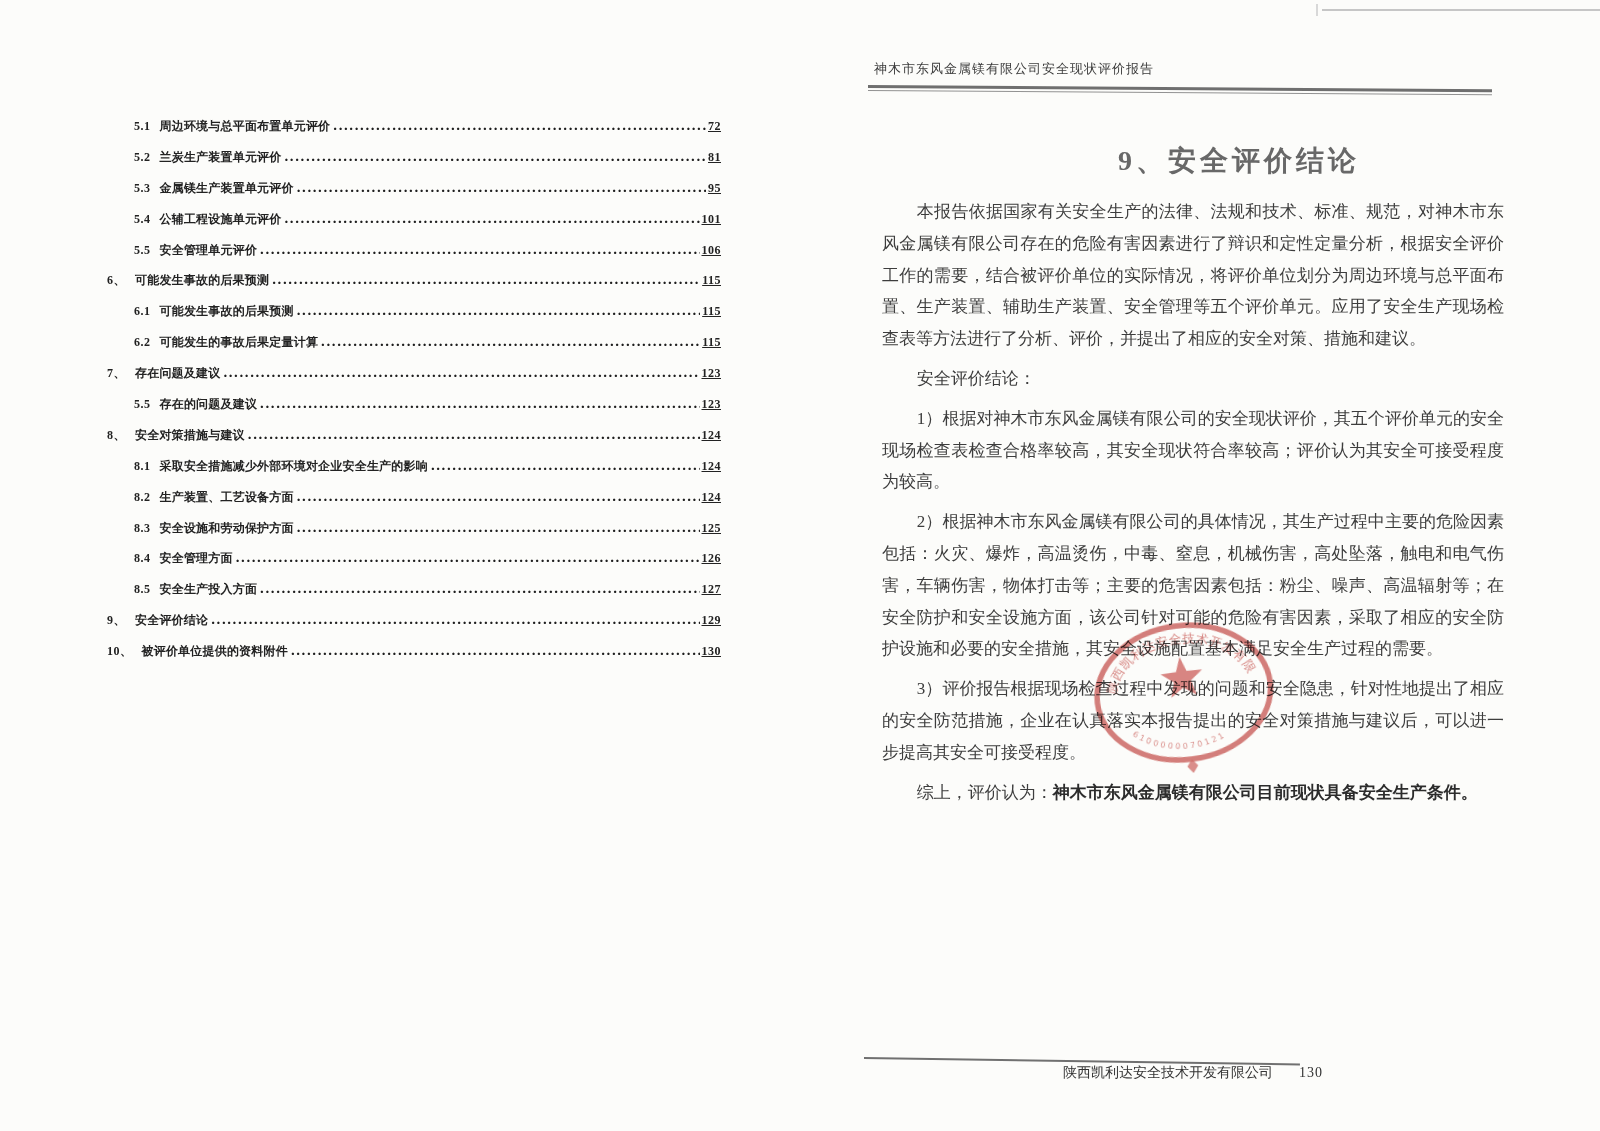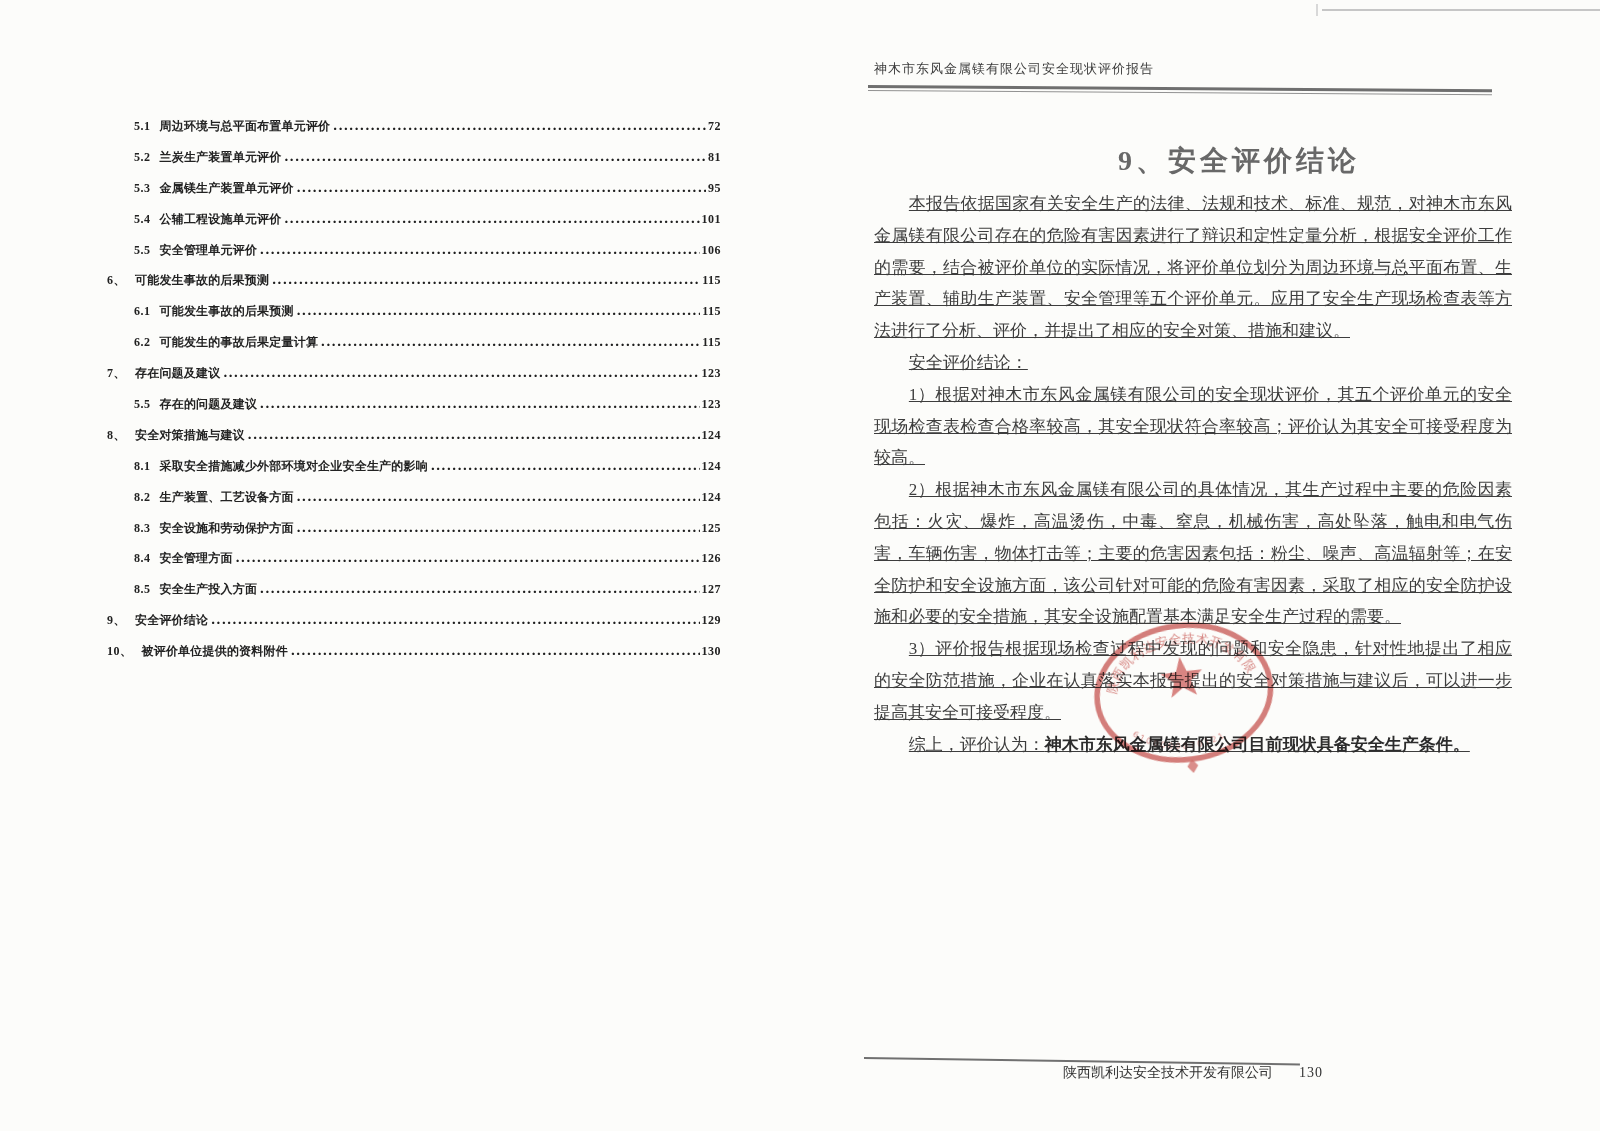--- a/index.html
+++ b/index.html
@@ -39,21 +39,21 @@
   .toc-num{margin-right:9px;letter-spacing:.5px;}
   .toc-title{letter-spacing:.2px;}
   .toc-leader{
     flex:1;overflow:hidden;height:30.9px;
     margin:0 2px 0 3px;
   }
   .toc-leader::after{
     content:"..................................................................................................................................................................................";
     letter-spacing:1.6px;font-size:15px;color:#1e1e1e;
   }
-  .toc-page{text-align:right;letter-spacing:.5px;}
+  .toc-page{text-align:right;letter-spacing:.5px;text-decoration:underline;}
   
   .running-header{
     position:absolute;left:874px;top:60px;width:638px;
     font-size:13px;color:#3c3c3c;letter-spacing:1px;
   }
   .header-rule{
     position:absolute;left:868px;top:85px;width:624px;height:2px;
     border-top:3.2px solid #6f6f6f;
     border-bottom:1.2px solid #929292;
     transform:rotate(.4deg);transform-origin:left center;
@@ -61,21 +61,21 @@
   .section-title{
     position:absolute;left:874px;top:126px;width:638px;margin:16px;
     text-align:center;transform:translateX(30px);
     font-size:28px;font-weight:bold;color:#686868;letter-spacing:4px;
   }
   .text-column{
     position:absolute;left:874px;top:188px;width:638px;
     font-size:17px;line-height:31.8px;color:#3d3d3d;
     text-align:justify;
   }
-  .text-column p{margin:0;text-indent:2.05em;text-decoration:underline;}
+  .text-column p{margin:8px;text-indent:2.05em;}
   .text-column p.para{text-align:justify;}
   .conclusion b{color:#2c2c2c;}
   
   .stamp{
     position:absolute;left:1092px;top:620px;width:194px;height:164px;
     overflow:visible;
     mix-blend-mode:multiply;
     opacity:.82;
     transform:rotate(-7deg);
     filter:blur(.3px);

